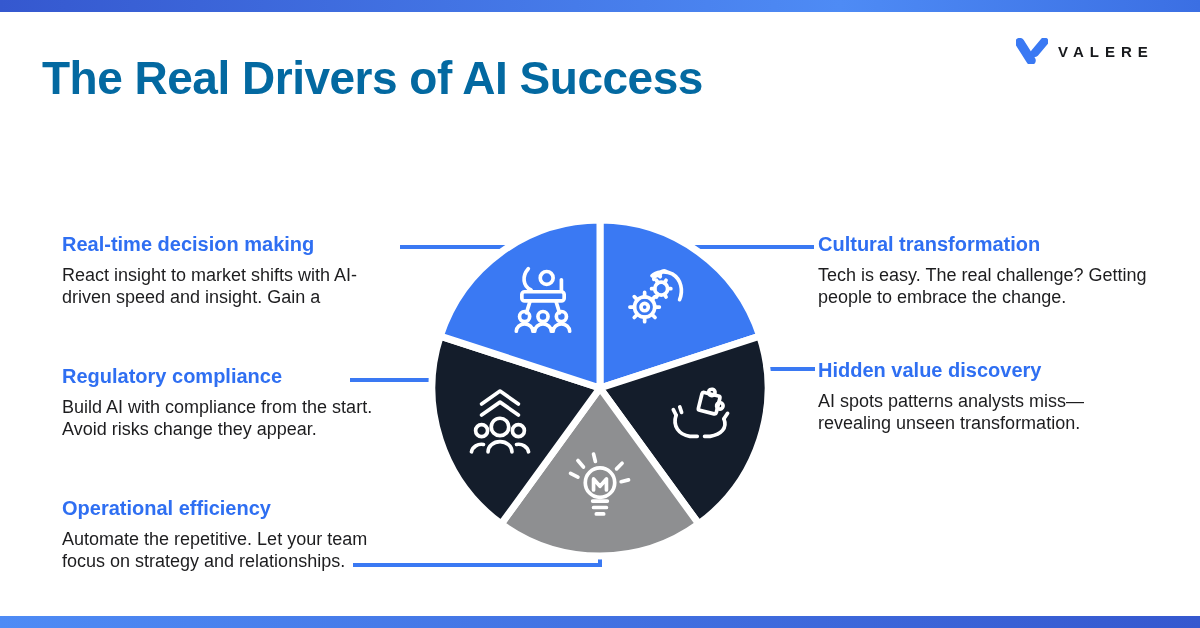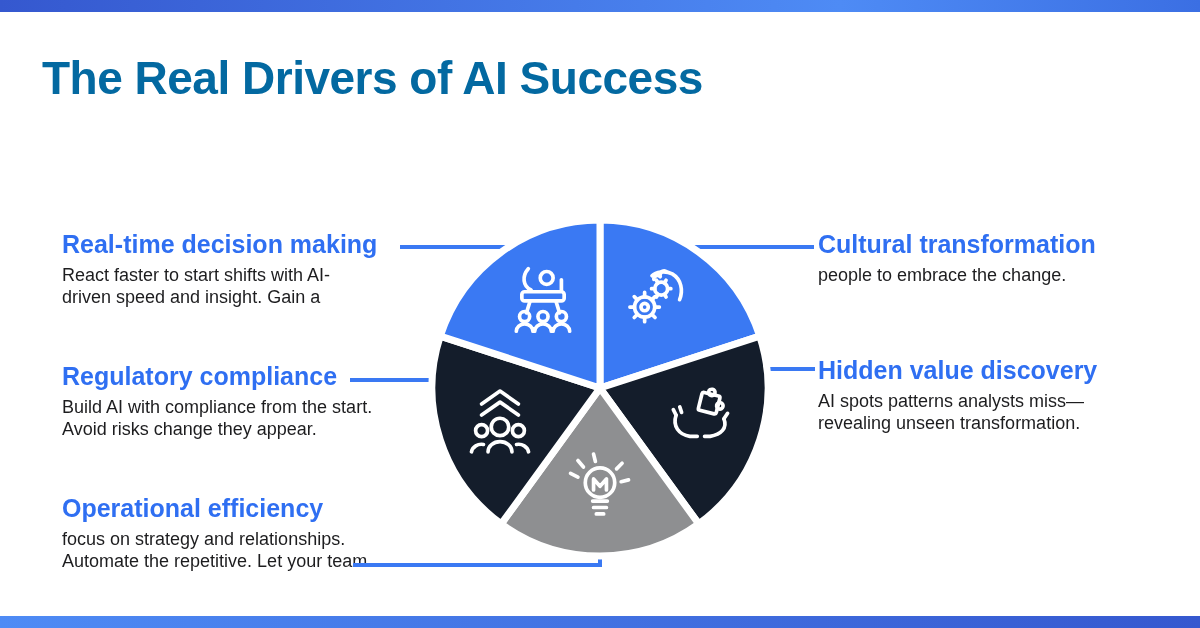--- a/index.html
+++ b/index.html
@@ -11,61 +11,69 @@
   .bar.top{top:0;background:linear-gradient(90deg,#3558cf 0%,#4e8bf5 70%,#3b6fe3 100%);}
   .bar.bottom{bottom:0;background:linear-gradient(90deg,#4e8bf5 0%,#3558cf 100%);}
 
   .logo{position:absolute;left:1016px;top:38px;display:flex;align-items:center;gap:10px;}
   .logo .word{font-size:15px;font-weight:700;letter-spacing:6px;color:#17191c;}
 
   .title{position:absolute;left:42px;top:50px;margin:0;color:#0369a1;
          font-size:46px;line-height:57px;font-weight:700;letter-spacing:-0.5px;}
 
   .item{position:absolute;}
-  .item h2{margin:0 0 4px 0;font-size:25px;line-height:32px;font-weight:700;color:#2f6ff2;}
+  .item h2{margin:0 0 4px 0;font-size:20px;line-height:32px;font-weight:700;color:#2f6ff2;}
   .item .line{font-size:18px;line-height:22px;color:#1d1d1f;white-space:nowrap;}
 
   .conn{position:absolute;background:#3a79f3;}
 
   .pie{position:absolute;left:420px;top:208px;width:360px;height:360px;}
   .icon{stroke:#ffffff;stroke-width:4;fill:none;stroke-linecap:round;stroke-linejoin:round;}
 </style>
 </head>
 <body>
 
 <div class="canvas">
 
   <div class="bar top"></div>
   <div class="bar bottom"></div>
 
+  <div class="logo">
+    <svg width="32" height="26" viewBox="0 0 34 26">
+      <path d="M4,4 L16,23" stroke="#3a79f3" stroke-width="10" stroke-linecap="round" fill="none"></path>
+      <path d="M30,3 L20,15" stroke="#3a79f3" stroke-width="9" stroke-linecap="round" fill="none"></path>
+    </svg>
+    <span class="word">VALERE</span>
+  </div>
 
   <h1 class="title">
     <div>The Real Drivers of AI Success</div>
   </h1>
 
   <div class="item" style="left:62px;top:228px;">
     <h2>Real-time decision making</h2>
-    <div class="line">React faster to start shifts with AI-</div>
+    <div class="line">React insight to market shifts with AI-</div>
     <div class="line">driven speed and insight. Gain a</div>
   </div>
 
   <div class="item" style="left:62px;top:360px;">
     <h2>Regulatory compliance</h2>
     <div class="line">Build AI with compliance from the start.</div>
     <div class="line">Avoid risks change they appear.</div>
   </div>
 
   <div class="item" style="left:62px;top:492px;">
     <h2>Operational efficiency</h2>
+    <div class="line">Automate the repetitive. Let your team</div>
     <div class="line">focus on strategy and relationships.</div>
-    <div class="line">Automate the repetitive. Let your team</div>
   </div>
 
   <div class="item" style="left:818px;top:228px;">
     <h2>Cultural transformation</h2>
+    <div class="line">Tech is easy. The real challenge? Getting</div>
     <div class="line">people to embrace the change.</div>
   </div>
 
   <div class="item" style="left:818px;top:354px;">
     <h2>Hidden value discovery</h2>
     <div class="line">AI spots patterns analysts miss—</div>
     <div class="line">revealing unseen transformation.</div>
   </div>
 
   <div class="conn" style="left:400px;top:245px;width:110px;height:4px;"></div>

